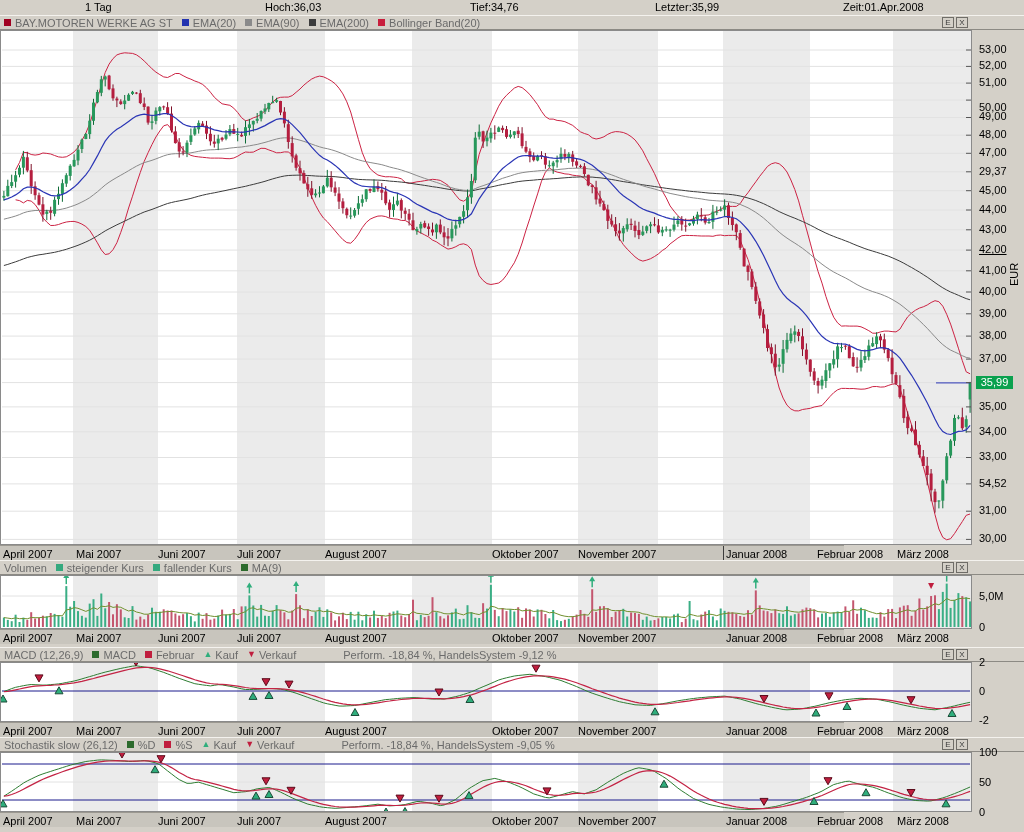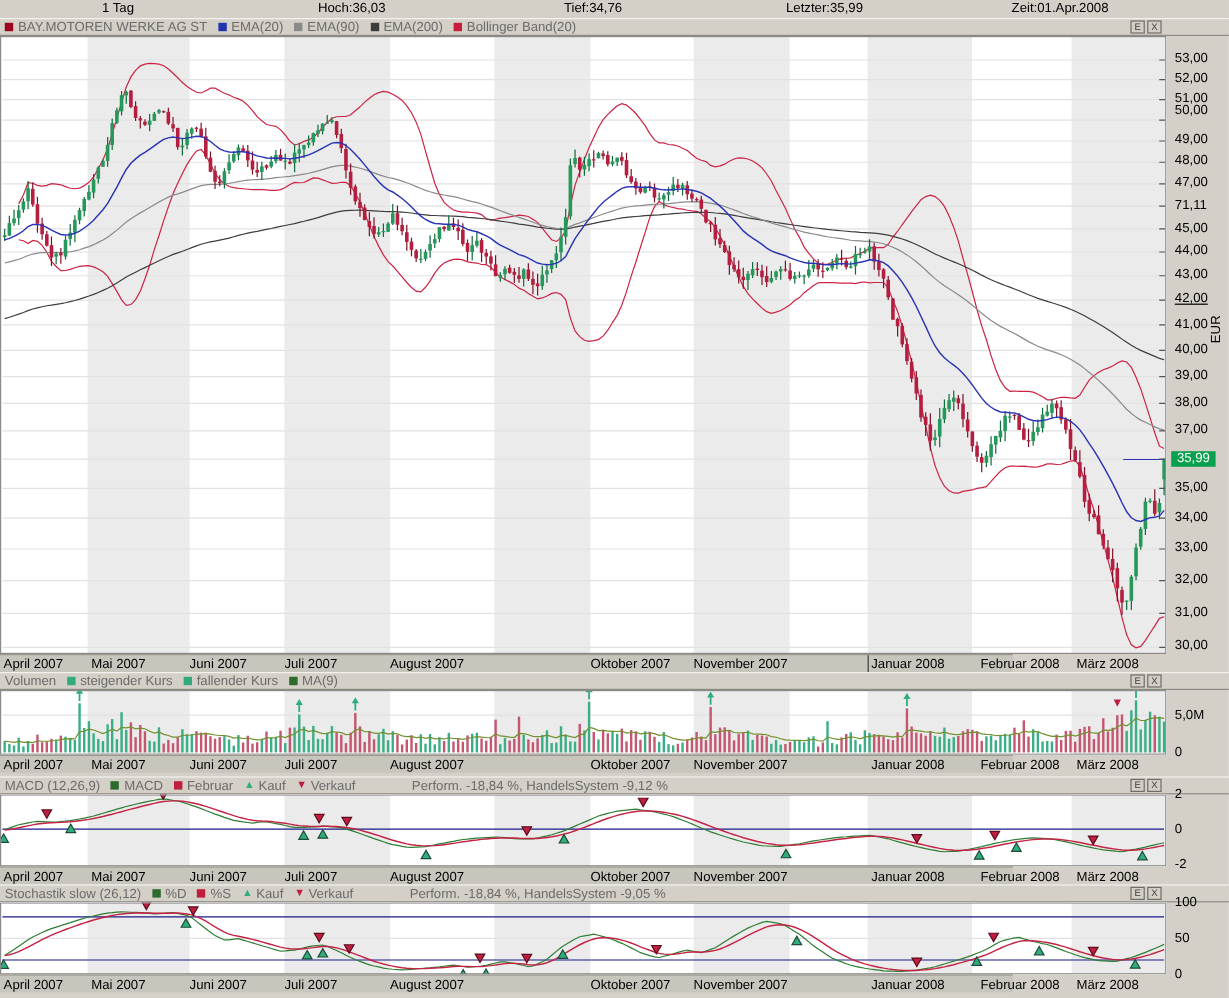--- a/index.html
+++ b/index.html
@@ -1103,38 +1103,38 @@
     <span style="left: 578px;">November 2007</span>
     <span style="left: 726px;">Januar 2008</span>
     <span style="left: 817px;">Februar 2008</span>
     <span style="left: 897px;">März 2008</span>
   </div>
 
 <div id="rightcol">
     <div class="ylab" style="top: 43px;">53,00</div>
     <div class="ylab" style="top: 59.3814px;">52,00</div>
     <div class="ylab" style="top: 76.081px;">51,00</div>
-    <div class="ylab" style="top: 86px;">50,00</div>
+    <div class="ylab" style="top: 101px;">50,00</div>
     <div class="ylab" style="top: 110.486px;">49,00</div>
     <div class="ylab" style="top: 128.218px;">48,00</div>
     <div class="ylab" style="top: 146.324px;">47,00</div>
-    <div class="ylab" style="top: 164.819px;">71,11</div>
+    <div class="ylab" style="top: 164.819px;">29,37</div>
     <div class="ylab" style="top: 183.721px;">45,00</div>
     <div class="ylab" style="top: 203.048px;">44,00</div>
     <div class="ylab" style="top: 222.819px;">43,00</div>
     <div class="ylab" style="top: 243.055px; text-decoration: underline;">42,00</div>
     <div class="ylab" style="top: 263.779px;">41,00</div>
     <div class="ylab" style="top: 285.015px;">40,00</div>
     <div class="ylab" style="top: 306.788px;">39,00</div>
     <div class="ylab" style="top: 329.127px;">38,00</div>
     <div class="ylab" style="top: 352.062px;">37,00</div>
     <div class="ylab" style="top: 399.852px;">35,00</div>
     <div class="ylab" style="top: 424.781px;">34,00</div>
     <div class="ylab" style="top: 450.455px;">33,00</div>
-    <div class="ylab" style="top: 476.918px;">32,00</div>
+    <div class="ylab" style="top: 476.918px;">54,52</div>
     <div class="ylab" style="top: 504.222px;">31,00</div>
     <div class="ylab" style="top: 532.421px;">30,00</div>
     <div class="badge" style="top: 375.864px; background: rgb(10, 161, 78); color: rgb(255, 255, 255);">35,99</div>
     <div class="yunit" style="top: 285.589px;">EUR</div>
     <div class="ylab" style="top: 590px;">5,0M</div>
     <div class="ylab" style="top: 621px;">0</div>
     <div class="ylab" style="top: 656px;">2</div>
     <div class="ylab" style="top: 685px;">0</div>
     <div class="ylab" style="top: 714px;">-2</div>
     <div class="ylab" style="top: 746px;">100</div>

